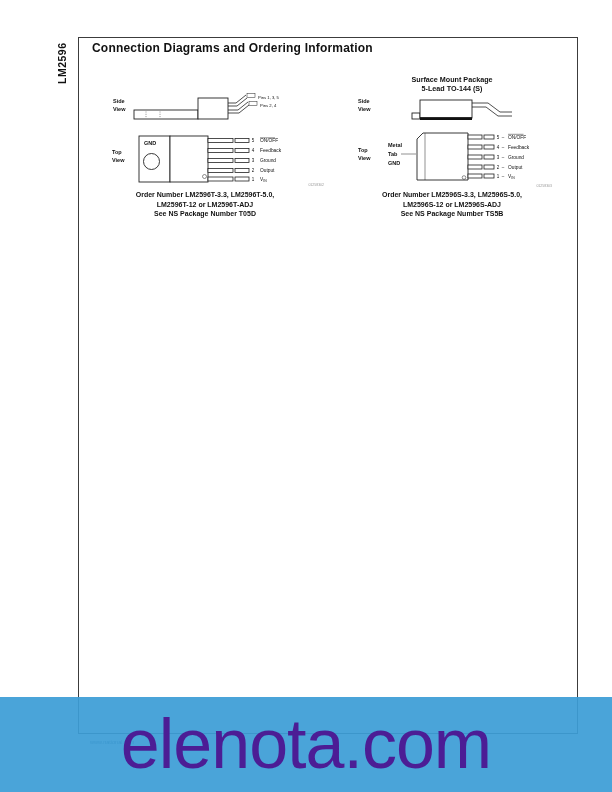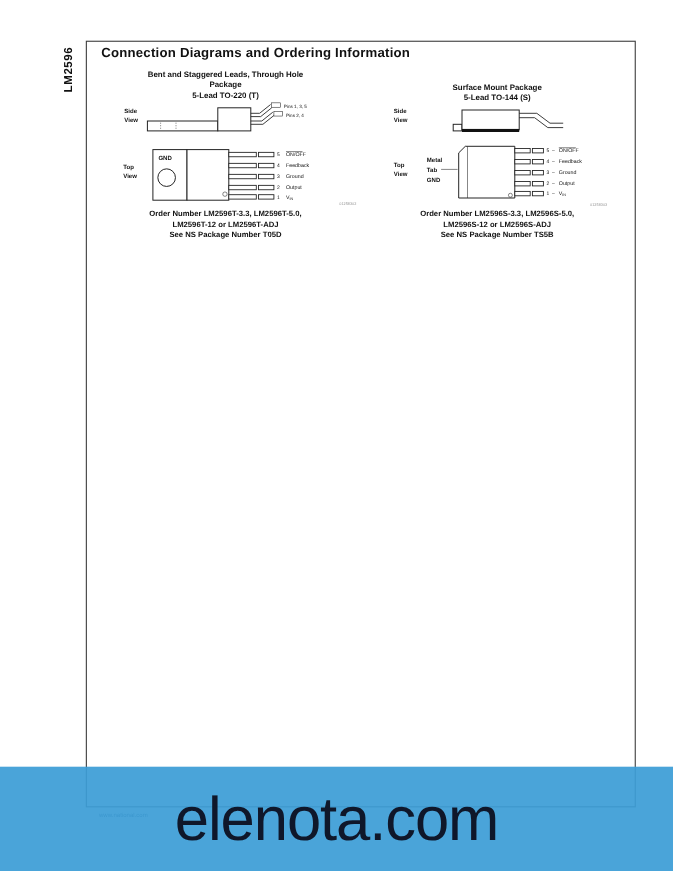--- a/index.html
+++ b/index.html
@@ -47,39 +47,34 @@
   .wire{fill:none;stroke:#222;stroke-width:0.8;}
   .thin{fill:none;stroke:#222;stroke-width:0.5;}
   .footer-url{
     position:absolute;left:90px;top:739px;font-size:5.5px;color:#1b3a5c;z-index:1;
   }
   .banner{
     position:absolute;left:0;top:697px;width:612px;height:95px;
     background:rgba(60,157,214,0.93);text-align:center;z-index:2;
   }
   .banner span{
-    font-size:56px;line-height:95px;letter-spacing:-1px;color:#0f172a;white-space:nowrap;
+    font-size:70px;line-height:95px;letter-spacing:-1px;color:#4c1d95;white-space:nowrap;
   }
 </style>
 </head>
 <body>
 
 <div class="page">
 
   <div class="frame"></div>
 
   <div class="sidebar-part">LM2596</div>
 
   <div class="doc-title">Connection Diagrams and Ordering Information</div>
 
-  <div class="pkg-heading heading-left">
-    <div>Bent and Staggered Leads, Through Hole</div>
-    <div>Package</div>
-    <div>5-Lead TO-220 (T)</div>
-  </div>
 
   <svg class="svg-left" width="230" height="104" viewBox="0 0 230 104">
 
     <text class="lbl" x="13" y="13">Side</text>
     <text class="lbl" x="13" y="21">View</text>
     <rect class="shape" x="34" y="20" width="64" height="9"></rect>
     <line class="thin" x1="46" y1="21.5" x2="46" y2="27.5" stroke-dasharray="1,1.3"></line>
     <line class="thin" x1="60" y1="21.5" x2="60" y2="27.5" stroke-dasharray="1,1.3"></line>
     <rect class="shape" x="98" y="8" width="30" height="21"></rect>
     <path class="wire" d="M128,13 h8 l10,-8 M128,16 h9 l10,-8"></path>

